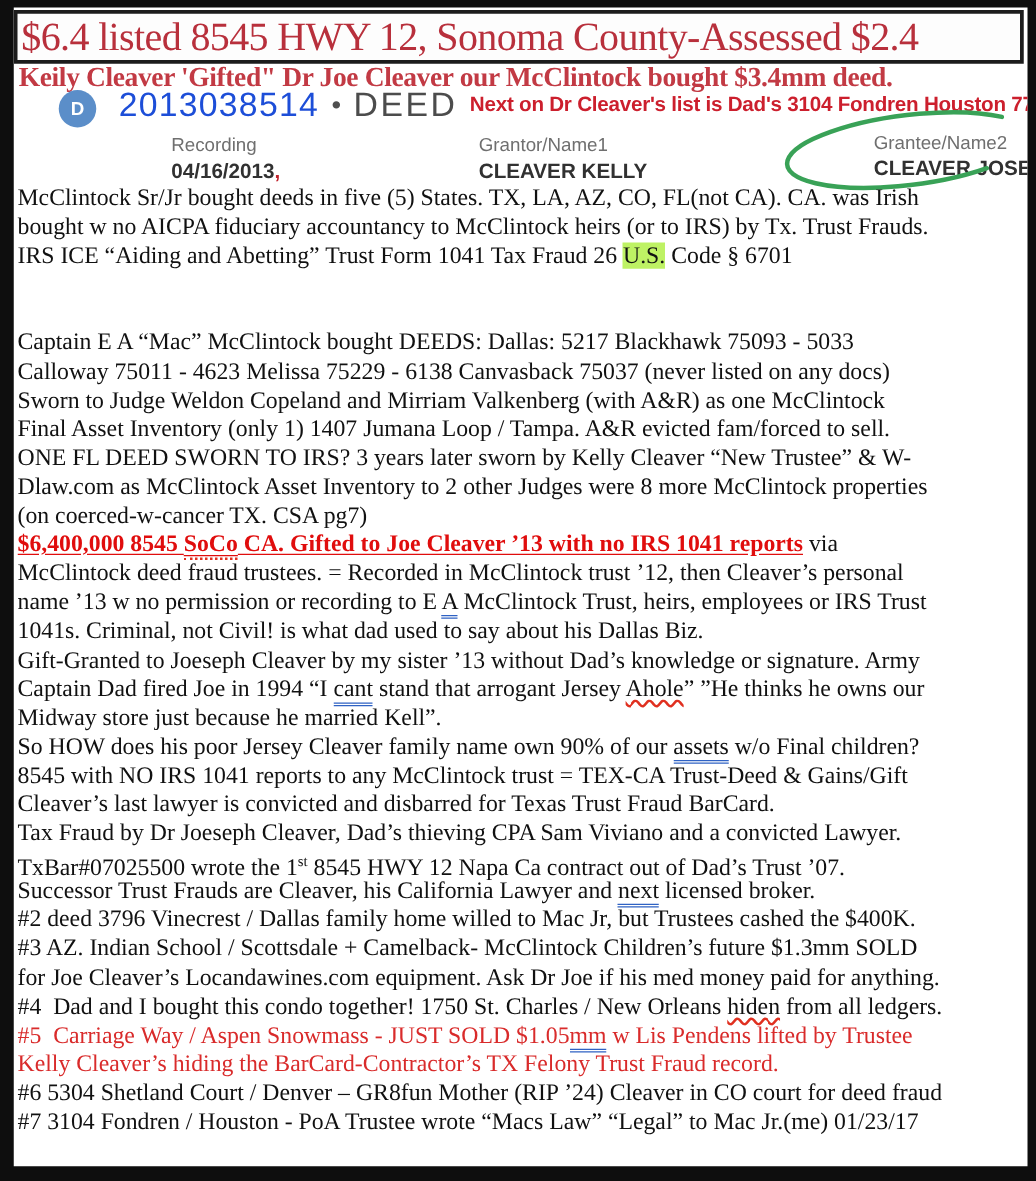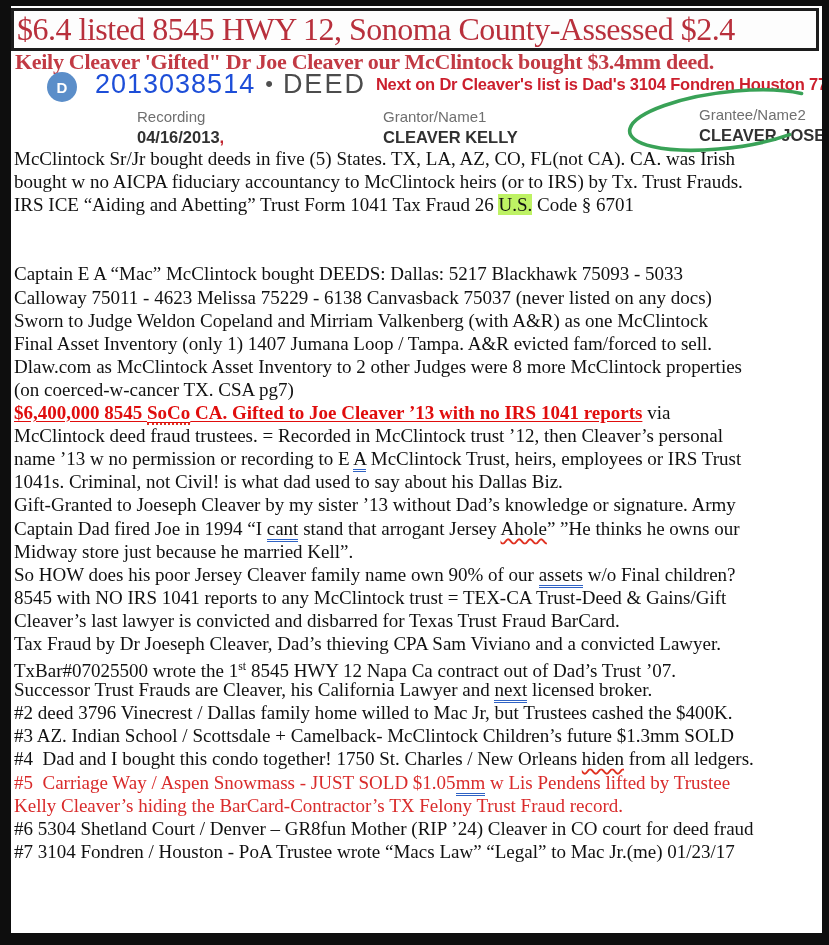--- a/index.html
+++ b/index.html
@@ -109,37 +109,39 @@
   <div class="body-text">
       <div class="line"><span>McClintock Sr/Jr bought deeds in five (5) States. TX, LA, AZ, CO, FL(not CA). CA. was Irish</span></div>
       <div class="line"><span>bought w no AICPA fiduciary accountancy to McClintock heirs (or to IRS) by Tx. Trust Frauds.</span></div>
       <div class="line"><span>IRS ICE “Aiding and Abetting” Trust Form 1041 Tax Fraud 26 </span><span class="sg-hl">U.S.</span><span> Code § 6701</span></div>
       <div class="line">&nbsp;</div>
       <div class="line">&nbsp;</div>
       <div class="line"><span>Captain E A “Mac” McClintock bought DEEDS: Dallas: 5217 Blackhawk 75093 - 5033</span></div>
       <div class="line"><span>Calloway 75011 - 4623 Melissa 75229 - 6138 Canvasback 75037 (never listed on any docs)</span></div>
       <div class="line"><span>Sworn to Judge Weldon Copeland and Mirriam Valkenberg (with A&amp;R) as one McClintock</span></div>
       <div class="line"><span>Final Asset Inventory (only 1) 1407 Jumana Loop / Tampa. A&amp;R evicted fam/forced to sell.</span></div>
+      <div class="line"><span>ONE FL DEED SWORN TO IRS? 3 years later sworn by Kelly Cleaver “New Trustee” &amp; W-</span></div>
       <div class="line"><span>Dlaw.com as McClintock Asset Inventory to 2 other Judges were 8 more McClintock properties</span></div>
       <div class="line"><span>(on coerced-w-cancer TX. CSA pg7)</span></div>
       <div class="line"><span class="sg-rbu">$6,400,000 8545 </span><span class="sg-rbu sg-sp">SoCo</span><span class="sg-rbu"> CA. Gifted to Joe Cleaver ’13 with no IRS 1041 reports</span><span> via</span></div>
       <div class="line"><span>McClintock deed fraud trustees. = Recorded in McClintock trust ’12, then Cleaver’s personal</span></div>
       <div class="line"><span>name ’13 w no permission or recording to E </span><span class="sg-gram">A</span><span> McClintock Trust, heirs, employees or IRS Trust</span></div>
       <div class="line"><span>1041s. Criminal, not Civil! is what dad used to say about his Dallas Biz.</span></div>
       <div class="line"><span>Gift-Granted to Joeseph Cleaver by my sister ’13 without Dad’s knowledge or signature. Army</span></div>
       <div class="line"><span>Captain Dad fired Joe in 1994 “I </span><span class="sg-gram">cant</span><span> stand that arrogant Jersey </span><span class="sg-sp">Ahole</span><span>” ”He thinks he owns our</span></div>
       <div class="line"><span>Midway store just because he married Kell”.</span></div>
       <div class="line"><span>So HOW does his poor Jersey Cleaver family name own 90% of our </span><span class="sg-gram">assets</span><span> w/o Final children?</span></div>
       <div class="line"><span>8545 with NO IRS 1041 reports to any McClintock trust = TEX-CA Trust-Deed &amp; Gains/Gift</span></div>
       <div class="line"><span>Cleaver’s last lawyer is convicted and disbarred for Texas Trust Fraud BarCard.</span></div>
       <div class="line"><span>Tax Fraud by Dr Joeseph Cleaver, Dad’s thieving CPA Sam Viviano and a convicted Lawyer.</span></div>
       <div class="line"><span>TxBar#07025500 wrote the 1</span><span class="sg-sup">st</span><span> 8545 HWY 12 Napa Ca contract out of Dad’s Trust ’07.</span></div>
       <div class="line"><span>Successor Trust Frauds are Cleaver, his California Lawyer and </span><span class="sg-gram">next</span><span> licensed broker.</span></div>
       <div class="line"><span>#2 deed 3796 Vinecrest / Dallas family home willed to Mac Jr, but Trustees cashed the $400K.</span></div>
       <div class="line"><span>#3 AZ. Indian School / Scottsdale + Camelback- McClintock Children’s future $1.3mm SOLD</span></div>
+      <div class="line"><span>for Joe Cleaver’s Locandawines.com equipment. Ask Dr Joe if his med money paid for anything.</span></div>
       <div class="line"><span>#4  Dad and I bought this condo together! 1750 St. Charles / New Orleans </span><span class="sg-sp">hiden</span><span> from all ledgers.</span></div>
       <div class="line"><span class="sg-red">#5  Carriage Way / Aspen Snowmass - JUST SOLD $1.05</span><span class="sg-red sg-gram">mm</span><span class="sg-red"> w Lis Pendens lifted by Trustee</span></div>
       <div class="line"><span class="sg-red">Kelly Cleaver’s hiding the BarCard-Contractor’s TX Felony Trust Fraud record.</span></div>
       <div class="line"><span>#6 5304 Shetland Court / Denver – GR8fun Mother (RIP ’24) Cleaver in CO court for deed fraud</span></div>
       <div class="line"><span>#7 3104 Fondren / Houston - PoA Trustee wrote “Macs Law” “Legal” to Mac Jr.(me) 01/23/17</span></div>
     </div>
 
 </div>
 
 </body></html>

